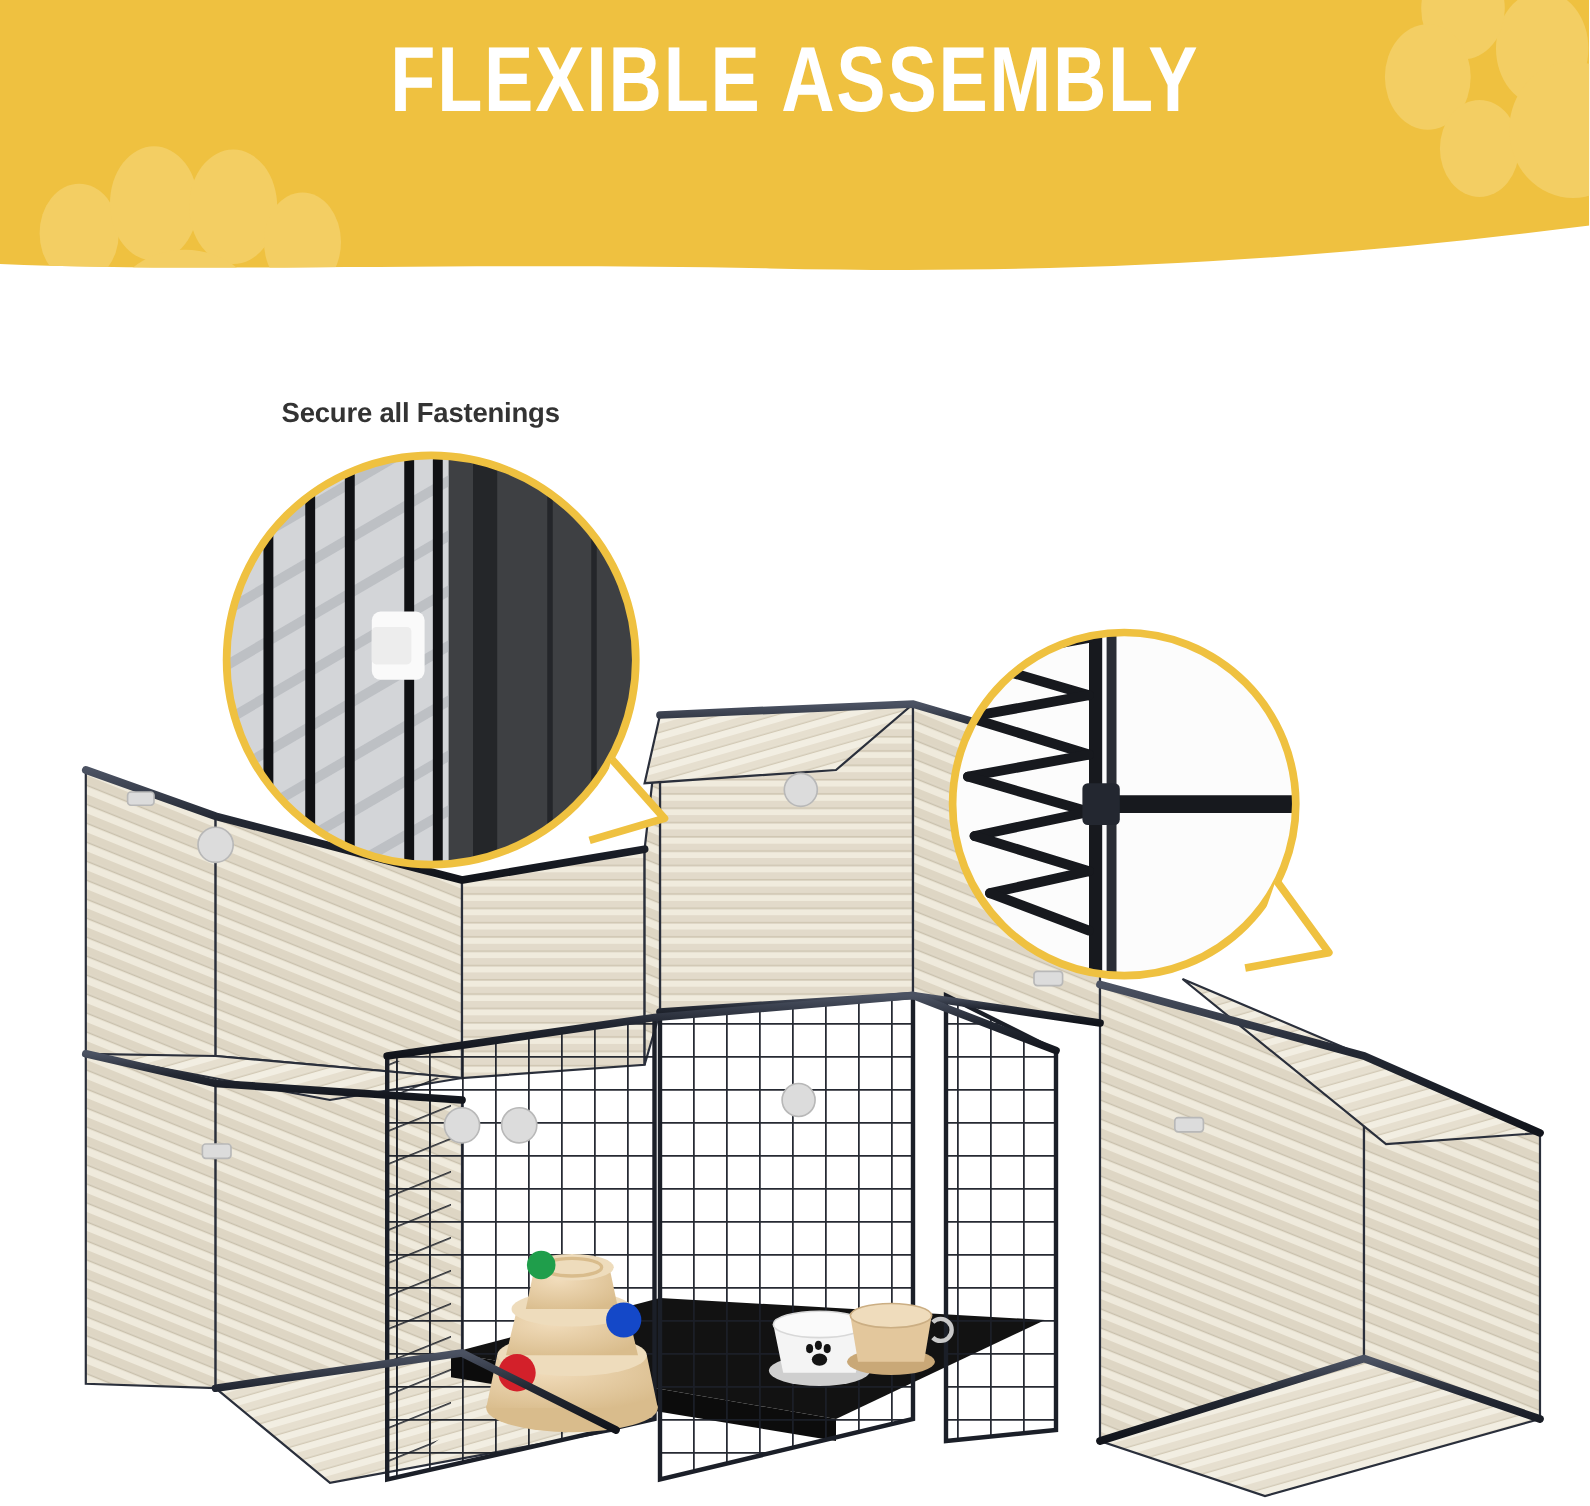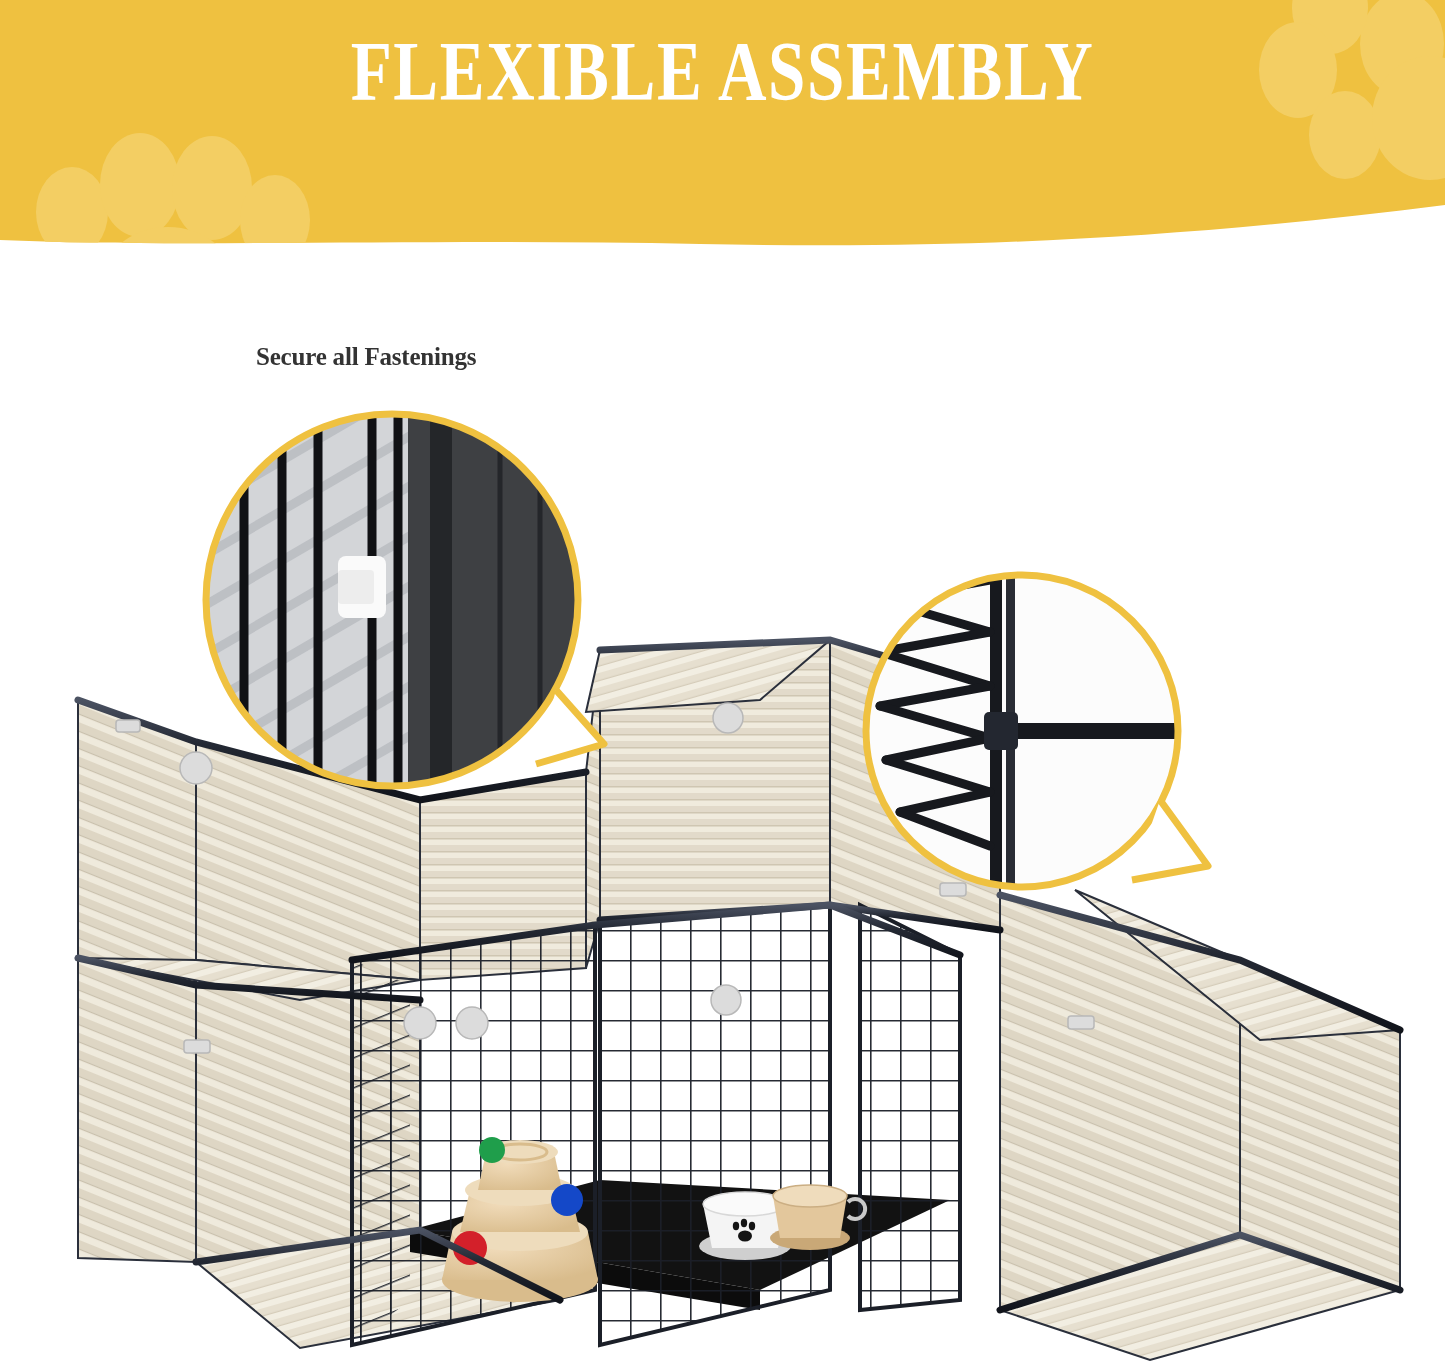--- a/index.html
+++ b/index.html
@@ -3,21 +3,21 @@
 <meta charset="utf-8">
 <style>
   html,body{margin:0;padding:0;}
   body{
     width:1445px;height:1369px;
     background:#ffffff;
     font-family:"Liberation Sans", sans-serif;
     overflow:hidden;
     position:relative;
   }
-  #stage{position:relative;width:1445px;height:1369px;background:#fff;overflow:hidden;font-family:Liberation Serif, serif;}
+  #stage{position:relative;width:1445px;height:1369px;background:#fff;overflow:hidden;}
 
   
   #banner{position:absolute;left:0;top:0;width:1445px;height:250px;overflow:hidden;}
   #banner svg{position:absolute;left:0;top:0;}
   #banner-title{
     position:absolute;left:0;top:28px;width:1445px;
     text-align:center;
     color:#ffffff;
     font-weight:bold;
     font-size:84px;
@@ -31,21 +31,21 @@
 
   
   .callout-label{
     position:absolute;
     color:#333333;
     font-weight:bold;
     font-size:25px;
     letter-spacing:-0.2px;
     white-space:nowrap;
   }
-  #label-1{left:256px;top:343px;text-align:right;}
+  #label-1{left:256px;top:362px;text-align:right;}
   #label-2{left:836px;top:511px;}
 
   
   #scene{position:absolute;left:0;top:250px;width:1445px;height:1119px;}
 </style>
 </head>
 <body>
 
 <div id="stage">
 

